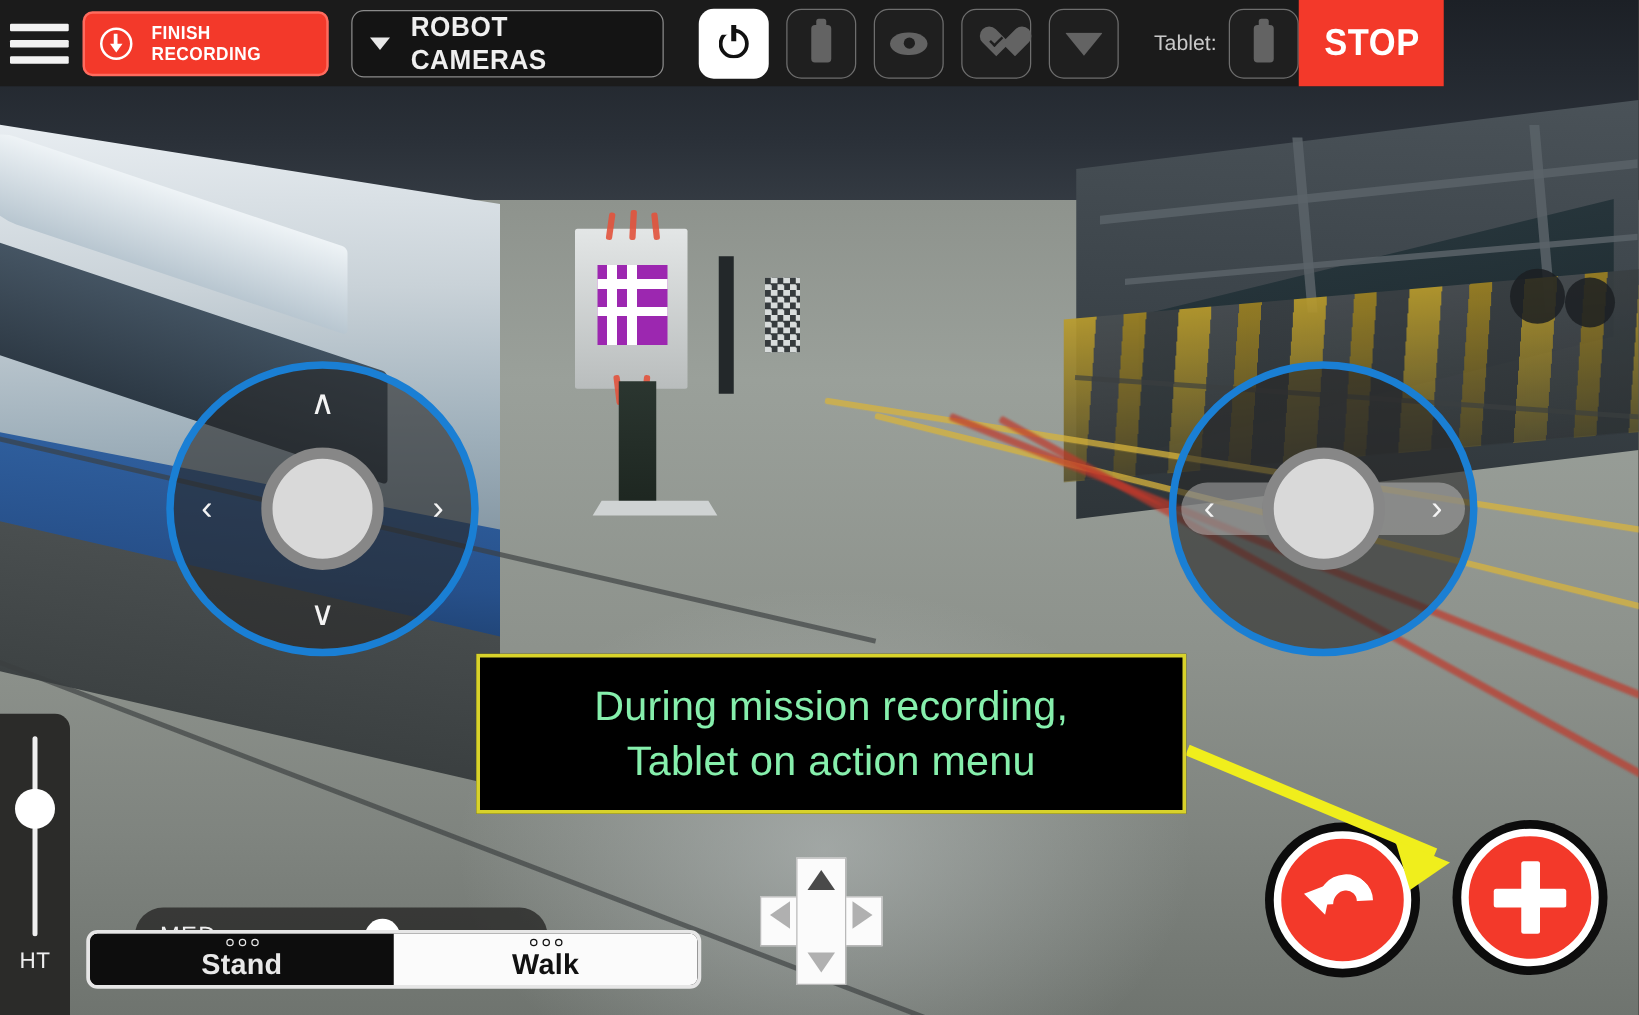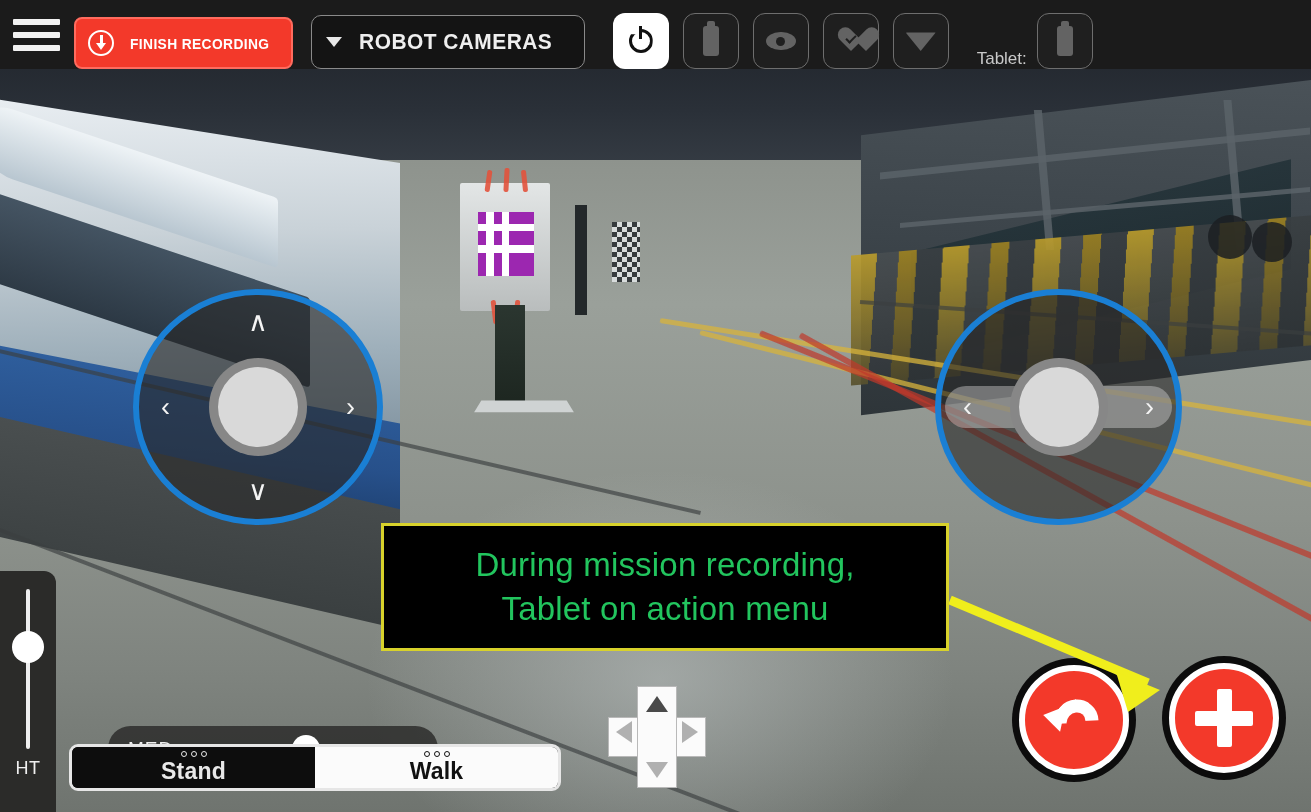--- a/index.html
+++ b/index.html
@@ -115,22 +115,22 @@
   }
   .checker {
     position: absolute; left: 612px; top: 222px; width: 28px; height: 60px;
     background:
       repeating-conic-gradient(#dfe3e3 0 25%, #2b3033 0 50%) 0 0/10px 10px;
     opacity:.9;
   }
 
   
   .topbar {
-    position: absolute; left: 0; top: 0; width: 1311px; height: 69px;
-    background: #1b1b1b; display: flex; align-items: flex-end; z-index: 40;
+    position: absolute; left: 0; top: 0; width: 1155px; height: 69px;
+    background: #1b1b1b; display: flex; align-items: center; z-index: 40;
   }
   .hamburger {
     width: 72px; height: 69px; display: flex; flex-direction: column;
     justify-content: center; align-items: center; gap: 7px; cursor: pointer;
   }
   .hamburger span { display: block; width: 47px; height: 6px; background: #f2f2f2; border-radius: 1px; }
 
   .btn-finish {
     height: 52px; background: #f3392a; border: 2px solid #ff6b5e; border-radius: 8px;
     display: flex; align-items: center; gap: 10px; padding: 0 16px 0 12px;
@@ -268,21 +268,21 @@
     position: absolute; left: 4px; right: 4px; top: 50%; transform: translateY(-50%);
     height: 42px; background: rgba(215,215,215,.42); border-radius: 21px;
   }
 
   
   .callout {
     position: absolute; left: 381px; top: 523px; width: 568px; height: 128px;
     background: #000; border: 3px solid #d8d22b; z-index: 60;
     display: flex; flex-direction: column; align-items: center; justify-content: center;
   }
-  .callout .line { color:#22c55e; font-size: 33px; line-height: 1.32; letter-spacing:.2px; }
+  .callout .line { color:#86efac; font-size: 33px; line-height: 1.32; letter-spacing:.2px; }
   .arrow-svg { position: absolute; left: 0; top: 0; width: 1311px; height: 812px; z-index: 59; pointer-events:none; }
 
   
   .ht-panel {
     position: absolute; left: 0px; top: 571px; width: 56px; height: 241px;
     background: #2b2b29; border-radius: 0 12px 0 0; z-index: 25;
     display: flex; flex-direction: column; align-items: center; padding-top: 18px;
   }
   .ht-track { width: 4px; height: 160px; background: #efefef; border-radius: 2px; position: relative; }
   .ht-thumb {
@@ -445,20 +445,23 @@
       <span class="wifi"></span>
     </div>
 
     <span class="tablet-label">Tablet:</span>
     <div class="stat-btn" style="margin-left:10px;">
       <span class="batt"></span>
     </div>
 
     <div class="spacer"></div>
 
+    <div class="stop-btn">
+      <span class="label">STOP</span>
+    </div>
   </div>
 
 
 
   <div class="joy left">
     <span class="joy-arrow up">∧</span>
     <span class="joy-arrow down">∨</span>
     <span class="joy-arrow left-a">‹</span>
     <span class="joy-arrow right-a">›</span>
     <span class="joy-knob"></span>

